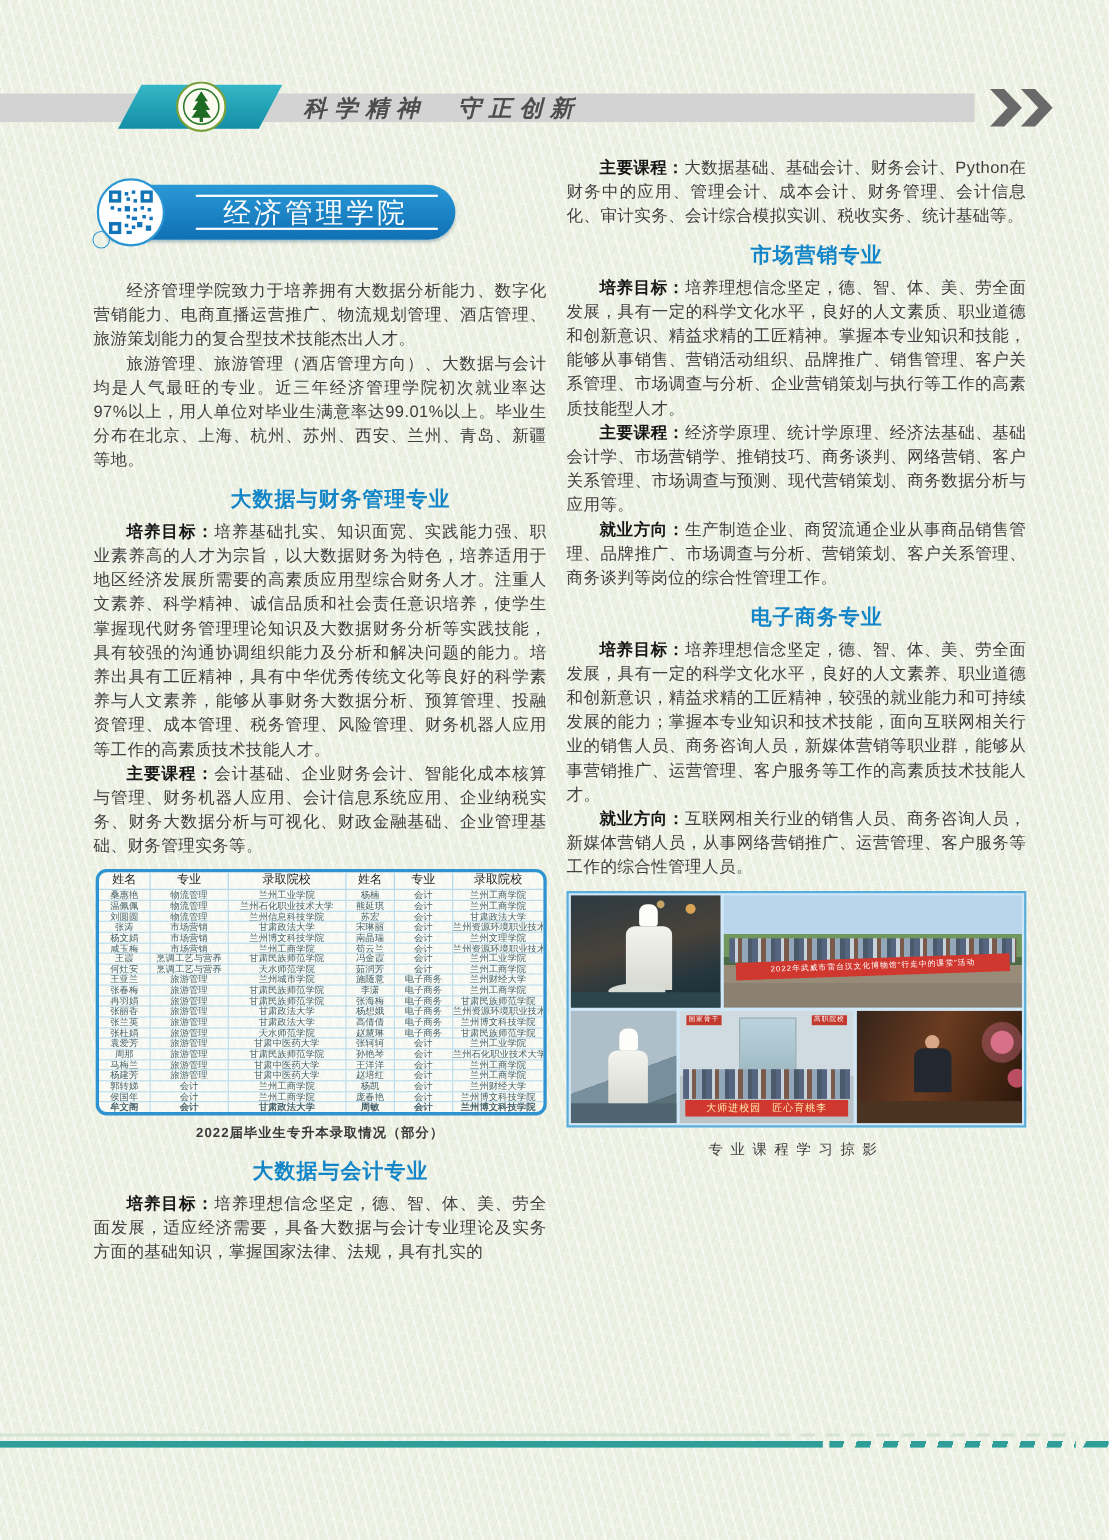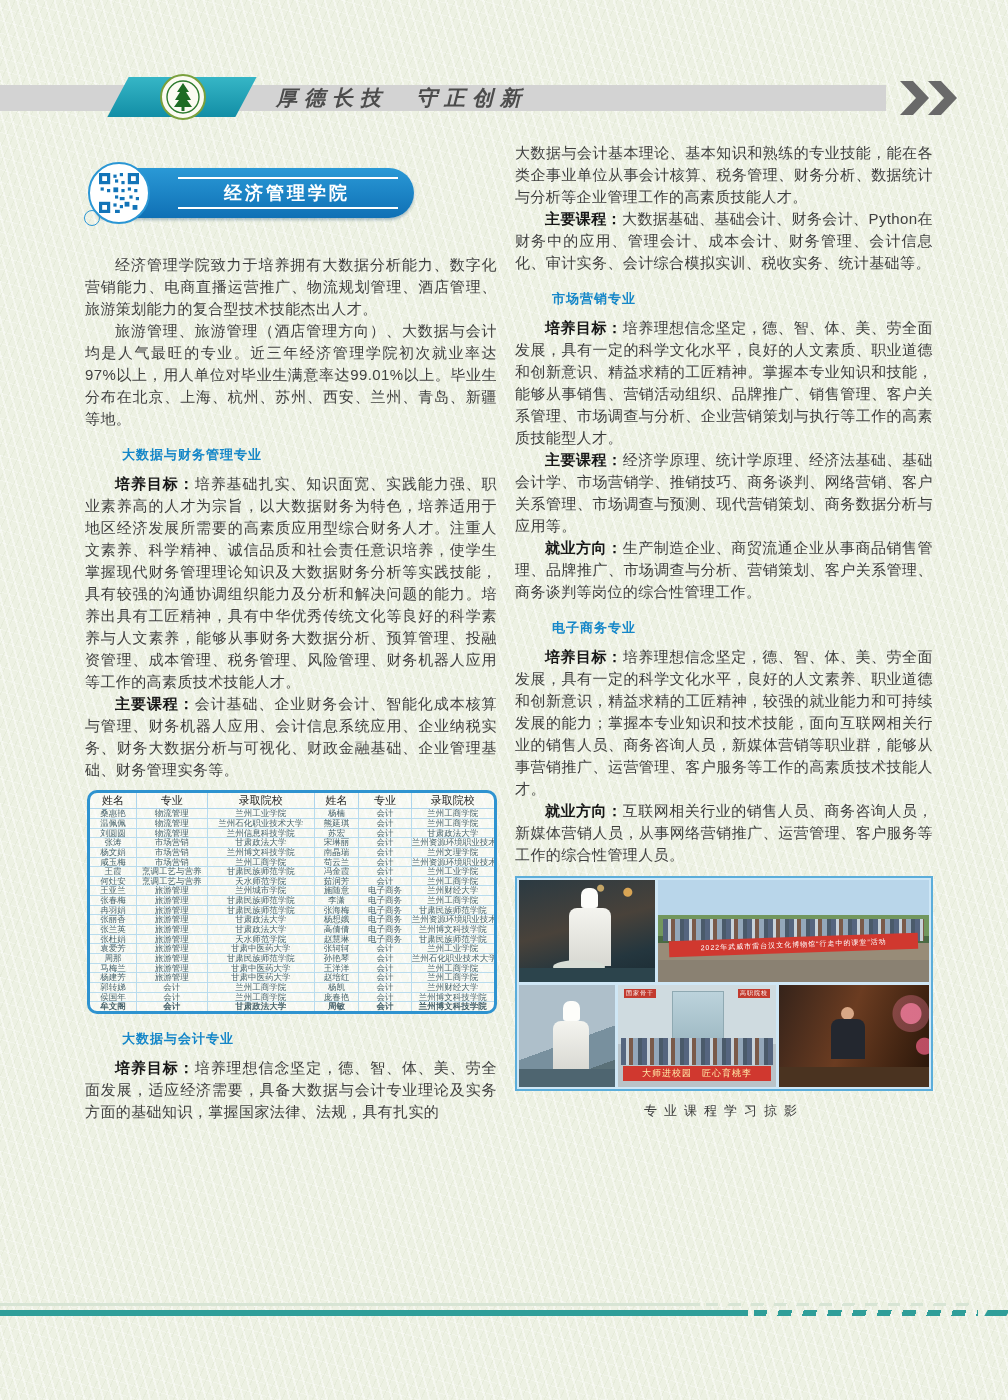--- a/index.html
+++ b/index.html
@@ -20,30 +20,30 @@
   .motto{position:absolute;left:276px;top:-1px;font-family:"DejaVu Serif",serif;font-style:italic;
     font-weight:700;font-size:21px;letter-spacing:7px;color:#4c4c4c;}
   .chevrons{position:absolute;left:898px;top:80px;}
   
   .banner-wrap{position:absolute;left:84px;top:166px;width:332px;height:54px;}
   .pill{position:absolute;left:12px;top:2px;right:2px;bottom:2px;border-radius:10px 26px 26px 10px;
     background:linear-gradient(180deg,#2a99d6,#0f70b5);box-shadow:0 2px 3px rgba(30,80,120,.35);}
   .pill-line{position:absolute;left:82px;right:16px;height:2px;background:#fff;}
   .pill-line.top{top:9px;} .pill-line.bot{bottom:9px;}
   .pill-title{position:absolute;left:70px;right:6px;top:0;bottom:0;display:flex;align-items:center;
-    justify-content:center;color:#fff;font-size:18px;font-weight:700;letter-spacing:3px;}
+    justify-content:center;color:#fff;font-size:25px;font-weight:400;letter-spacing:3px;}
   .qr-badge{position:absolute;left:4px;top:-4px;width:58px;height:58px;border-radius:50%;
     background:#fff;border:2px solid #2a96d4;display:flex;align-items:center;justify-content:center;}
   .qr-badge:after{content:"";position:absolute;left:-6px;bottom:-4px;width:14px;height:14px;border-radius:50%;
     border:1px solid #2a96d4;}
   
   .col{position:absolute;font-size:15px;line-height:22px;letter-spacing:.4px;}
   .col p{margin:0;text-align:justify;text-justify:inter-ideograph;}
   .col p.ind{text-indent:2em;}
-  .col h3{margin:13px 0 6px;padding-left:37px;font-size:13px;line-height:24px;color:#1486c8;letter-spacing:1px;}
+  .col h3{margin:13px 0 6px;padding-left:37px;font-size:19px;line-height:24px;color:#1486c8;letter-spacing:1px;text-align:center;}
   .col b{color:#161616;}
   .left-col{left:85px;top:254px;width:412px;}
   .right-col{left:515px;top:142px;width:418px;}
   
   .table-wrap{margin:9px 0 5px 2px;width:404px;border:3px solid #2e93d0;border-radius:10px;
     overflow:hidden;background:rgba(255,255,255,.55);}
   .adm{width:100%;border-collapse:collapse;table-layout:fixed;font-size:8.5px;color:#47626b;
     letter-spacing:0;line-height:1.02;}
   .adm th{font-size:11px;color:#1d1d1d;font-weight:400;padding:2px 0;border:1px solid #aed5ec;border-top:none;}
   .adm td{border:1px solid #b9dcee;padding:0;height:8.4px;text-align:center;overflow:hidden;white-space:nowrap;}
@@ -95,21 +95,21 @@
 
   <div class="topbar">
     <div class="plate"></div>
     <div class="logo-badge">
       <svg width="46" height="46" viewBox="0 0 46 46">
         <circle cx="23" cy="23" r="22" fill="#fbfbf2" stroke="#7aa03c" stroke-width="2"></circle>
         <circle cx="23" cy="23" r="16" fill="none" stroke="#2c7a2c" stroke-width="1.4"></circle>
         <path d="M23 9 L29 18 L26 18 L31 26 L27 26 L32 33 L24.5 33 L24.5 37 L21.5 37 L21.5 33 L14 33 L19 26 L15 26 L20 18 L17 18 Z" fill="#1e6b24"></path>
       </svg>
     </div>
-    <div class="motto">厚德长技　守正创新</div>
+    <div class="motto">科学精神　守正创新</div>
   </div>
   <div class="chevrons">
     <svg width="62" height="36" viewBox="0 0 62 36">
       <path d="M2 1 L15 1 L31 18 L15 35 L2 35 L18 18 Z" fill="#696969"></path>
       <path d="M30 1 L43 1 L59 18 L43 35 L30 35 L46 18 Z" fill="#696969"></path>
     </svg>
   </div>
 
   <div class="banner-wrap">
     <div class="pill">
@@ -343,27 +343,27 @@
               <td>牟文阁</td>
               <td>会计</td>
               <td>甘肃政法大学</td>
               <td>周敏</td>
               <td>会计</td>
               <td>兰州博文科技学院</td>
             </tr>
           </tbody>
       </table>
     </div>
+    <div class="tbl-caption">2022届毕业生专升本录取情况（部分）</div>
 
     <h3>大数据与会计专业</h3>
     <p class="ind"><b>培养目标：</b><span>培养理想信念坚定，德、智、体、美、劳全面发展，适应经济需要，具备大数据与会计专业理论及实务方面的基础知识，掌握国家法律、法规，具有扎实的</span></p>
   </div>
 
   <div class="col right-col">
-    <p>大数据与会计基本理论、基本知识和熟练的专业技能，能在各类企事业单位从事会计核算、税务管理、财务分析、数据统计与分析等企业管理工作的高素质技能人才。</p>
     <p class="ind"><b>主要课程：</b><span>大数据基础、基础会计、财务会计、Python在财务中的应用、管理会计、成本会计、财务管理、会计信息化、审计实务、会计综合模拟实训、税收实务、统计基础等。</span></p>
 
     <h3>市场营销专业</h3>
     <p class="ind"><b>培养目标：</b><span>培养理想信念坚定，德、智、体、美、劳全面发展，具有一定的科学文化水平，良好的人文素质、职业道德和创新意识、精益求精的工匠精神。掌握本专业知识和技能，能够从事销售、营销活动组织、品牌推广、销售管理、客户关系管理、市场调查与分析、企业营销策划与执行等工作的高素质技能型人才。</span></p>
     <p class="ind"><b>主要课程：</b><span>经济学原理、统计学原理、经济法基础、基础会计学、市场营销学、推销技巧、商务谈判、网络营销、客户关系管理、市场调查与预测、现代营销策划、商务数据分析与应用等。</span></p>
     <p class="ind"><b>就业方向：</b><span>生产制造企业、商贸流通企业从事商品销售管理、品牌推广、市场调查与分析、营销策划、客户关系管理、商务谈判等岗位的综合性管理工作。</span></p>
 
     <h3>电子商务专业</h3>
     <p class="ind"><b>培养目标：</b><span>培养理想信念坚定，德、智、体、美、劳全面发展，具有一定的科学文化水平，良好的人文素养、职业道德和创新意识，精益求精的工匠精神，较强的就业能力和可持续发展的能力；掌握本专业知识和技术技能，面向互联网相关行业的销售人员、商务咨询人员，新媒体营销等职业群，能够从事营销推广、运营管理、客户服务等工作的高素质技术技能人才。</span></p>
     <p class="ind"><b>就业方向：</b><span>互联网相关行业的销售人员、商务咨询人员，新媒体营销人员，从事网络营销推广、运营管理、客户服务等工作的综合性管理人员。</span></p>

